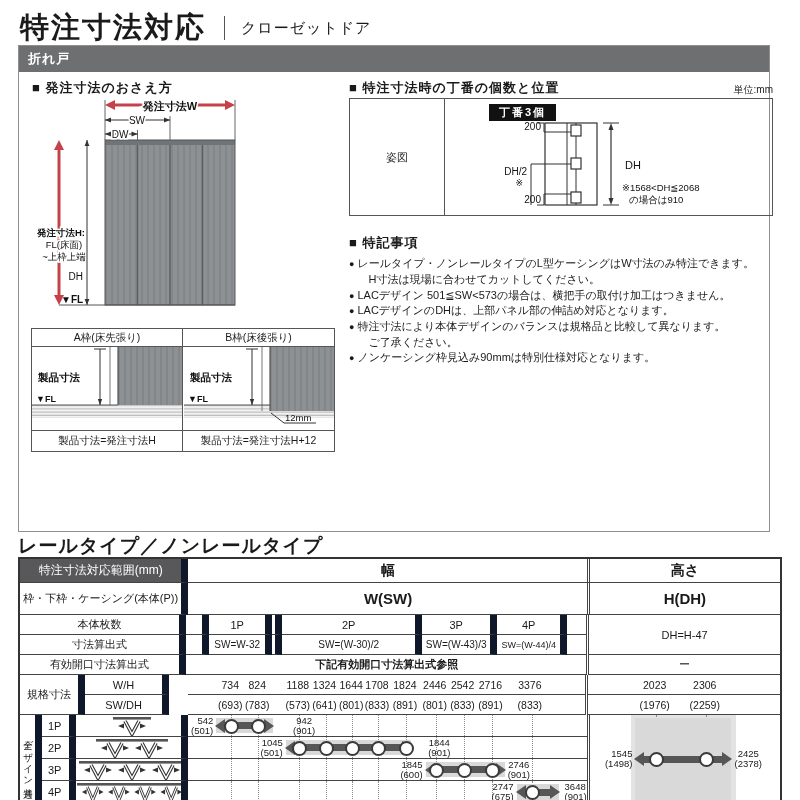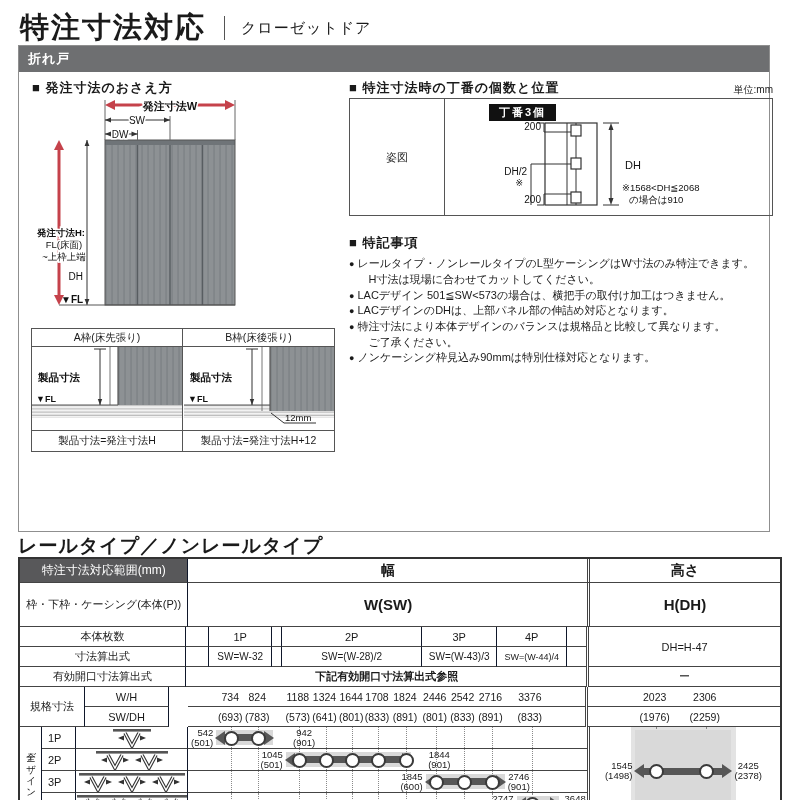--- a/index.html
+++ b/index.html
@@ -36,28 +36,28 @@
   .notes{position:absolute;left:330px;top:188px;width:428px;font-size:11px;line-height:1.42;}
   .notes-head{font-size:13px;font-weight:bold;margin-bottom:4px;letter-spacing:1px;}
   .note{display:flex;}
   .note .b{font-size:9px;margin-right:3px;padding-top:2px;}
   .note .l2{padding-left:11px;}
   
   .bottom-heading{position:absolute;left:18px;top:533px;font-size:19px;font-weight:bold;letter-spacing:1px;}
   
   .tbl{position:absolute;left:18px;top:557px;width:764px;border:2px solid #333;box-sizing:border-box;font-size:11px;background:#fff;}
   .tr{display:flex;}
-  .c{box-sizing:border-box;border-right:1px solid #0f172a;border-bottom:1px solid #444;display:flex;align-items:center;justify-content:center;text-align:center;}
+  .c{box-sizing:border-box;border-right:7px solid #0f172a;border-bottom:1px solid #444;display:flex;align-items:center;justify-content:center;text-align:center;}
   .nb{border-bottom:none;}
   .nr{border-right:none;}
   .col{display:flex;flex-direction:column;}
   .wA{width:169px;}.wW{width:401px;}.wH{width:194px;}
   .hcol{border-left:3px double #444;margin-left:-1px;}
   .dark{background:#58585a;color:#fff;font-size:12px;}
-  .h24{height:24px;}.h28{height:44px;}.h20{height:20px;}.h40{height:40px;}.h22{height:22px;}.h88{height:88px;}
+  .h24{height:24px;}.h28{height:32px;}.h20{height:20px;}.h40{height:40px;}.h22{height:22px;}.h88{height:88px;}
   .bold{font-weight:bold;}
   .rel{position:relative;}
   .num{position:absolute;top:50%;transform:translate(-50%,-50%);font-size:10.5px;white-space:nowrap;}
   .gline{position:absolute;top:0;bottom:0;width:0;border-left:1px dotted #8a8a8a;}
   .band{position:absolute;top:3px;bottom:3px;background:#d9d9d9;}
   .rbar{position:absolute;top:50%;height:0;}
   .shaft{position:absolute;left:7px;right:7px;top:-3.5px;height:7px;background:#565656;}
   .ahl,.ahr{position:absolute;top:-7px;width:0;height:0;border-top:7px solid transparent;border-bottom:7px solid transparent;}
   .ahl{left:-1px;border-right:10px solid #565656;}
   .ahr{right:-1px;border-left:10px solid #565656;}
@@ -327,21 +327,21 @@
         <div class="c h20" style="width:10px;"></div>
         <div class="c h20" style="width:140px;">2P</div>
         <div class="c h20" style="width:75px;">3P</div>
         <div class="c h20" style="width:70px;">4P</div>
         <div class="c h20 nr" style="width:20px;"></div>
       </div>
       <div class="tr">
         <div class="c h20" style="width:23px;"></div>
         <div class="c h20" style="width:63px;font-size:10px;">SW=W-32</div>
         <div class="c h20" style="width:10px;"></div>
-        <div class="c h20" style="width:140px;font-size:10px;">SW=(W-28)/2</div>
+        <div class="c h20" style="width:140px;font-size:10px;">SW=(W-30)/2</div>
         <div class="c h20" style="width:75px;font-size:10px;">SW=(W-43)/3</div>
         <div class="c h20" style="width:70px;font-size:9px;">SW=(W-44)/4</div>
         <div class="c h20 nr" style="width:20px;"></div>
       </div>
       <div class="c h20 nr bold" style="width:100%;">下記有効開口寸法算出式参照</div>
     </div>
     <div class="col wH hcol">
       <div class="c h40 nr" style="width:100%;">DH=H-47</div>
       <div class="c h20 nr" style="width:100%;">ー</div>
     </div>

